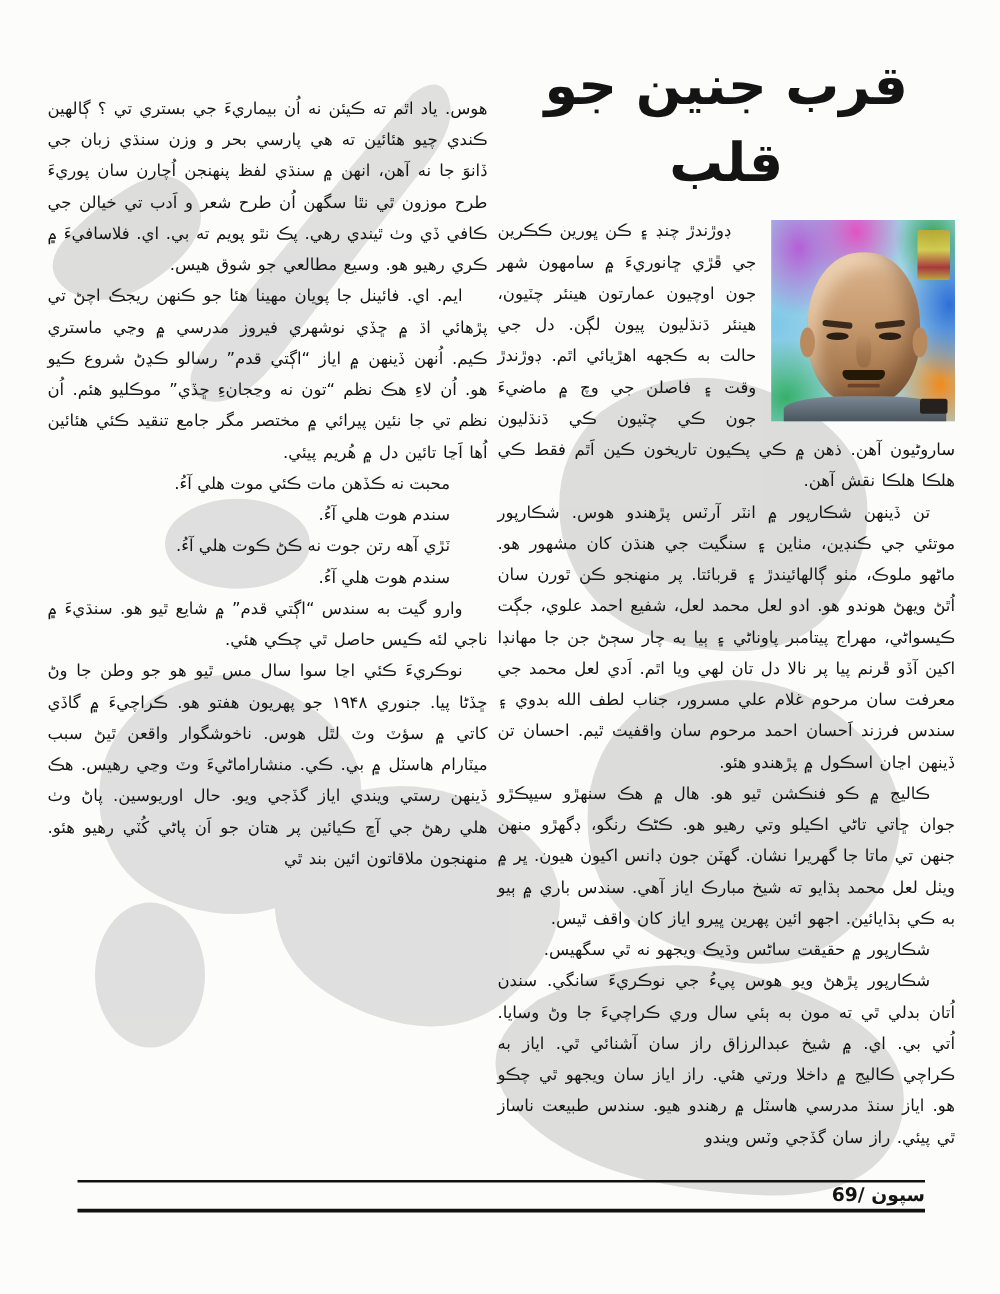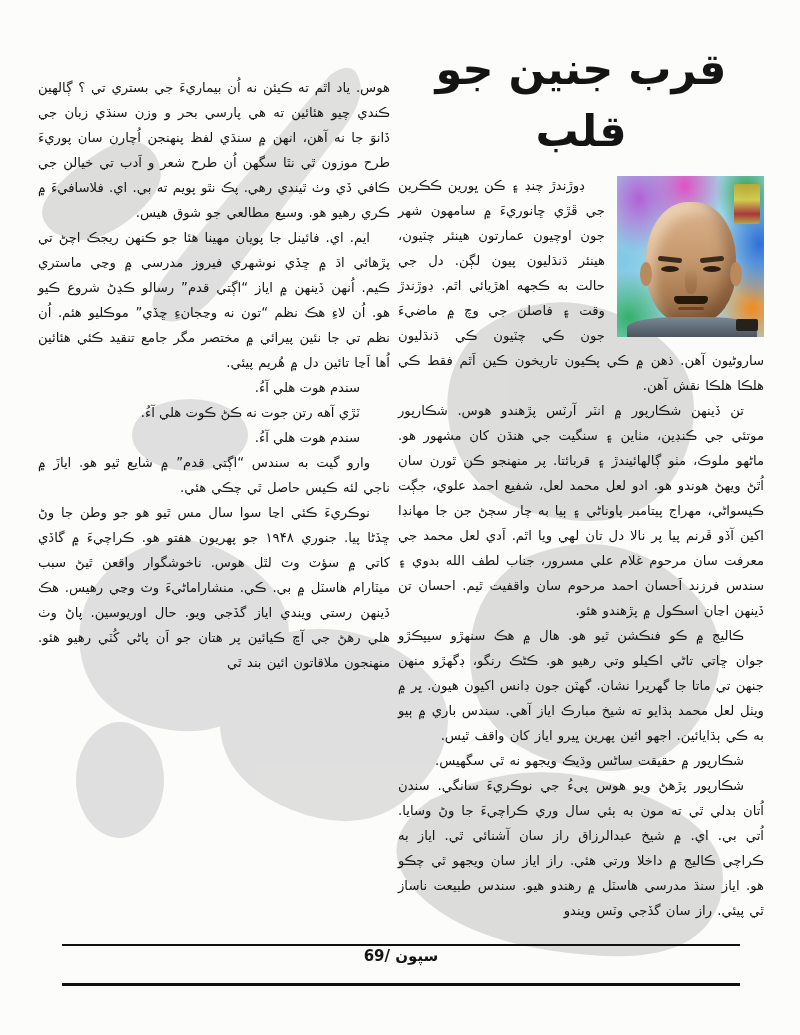--- a/index.html
+++ b/index.html
@@ -64,24 +64,24 @@
   .nose{position:absolute;left:39px;top:66px;width:12px;height:26px;background:linear-gradient(180deg,rgba(0,0,0,0),#9a6f47);border-radius:40%;}
   .mustache{position:absolute;left:28px;top:94px;width:34px;height:8px;background:#241809;border-radius:3px 3px 6px 6px;}
   .mouth{position:absolute;left:32px;top:105px;width:26px;height:3px;background:#6d4228;border-radius:2px;}
   .shoulders{position:absolute;left:10px;bottom:-6px;width:130px;height:26px;background:linear-gradient(180deg,#7a8894,#3c464e);border-radius:40% 40% 0 0;}
   
   .footer{
     position:absolute;z-index:2;
     left:62px;top:944px;width:678px;
     border-top:2px solid #111;
     border-bottom:3px solid #111;
-    text-align:center;
+    text-align:right;
     direction:rtl;
     font-weight:bold;font-size:15px;
-    padding:1px 0 18px 0;
+    padding:1px 0 2px 0;
   }
 </style>
 </head>
 <body>
 
 <div class="page">
 
   <svg class="watermark" width="800" height="1035" viewBox="0 0 800 1035" aria-hidden="true">
     <g fill="#c9c9c9" opacity="0.55">
       <path d="M330 75 q25 -18 30 8 q5 22 -28 60 L220 290 q-30 38 -58 30 q-22 -12 6 -48 q70 -88 162 -197z"></path>
@@ -123,25 +123,26 @@
     <p class="para">تن ڏينهن شڪارپور ۾ انٽر آرٽس پڙهندو هوس. شڪارپور موتئي جي ڪنڊين، مٺاين ۽ سنگيت جي هنڌن کان مشهور هو. ماڻهو ملوڪ، مٺو ڳالهائيندڙ ۽ قربائتا. پر منهنجو ڪن ٿورن سان اُٿڻ ويهڻ هوندو هو. ادو لعل محمد لعل، شفيع احمد علوي، جڳت ڪيسواڻي، مهراج پيتامبر پاوناڻي ۽ ٻيا به چار سڄڻ جن جا مهانڊا اکين آڏو ڦرنم پيا پر نالا دل تان لهي ويا اٿم. اَدي لعل محمد جي معرفت سان مرحوم غلام علي مسرور، جناب لطف الله بدوي ۽ سندس فرزند اَحسان احمد مرحوم سان واقفيت ٿيم. احسان تن ڏينهن اڃان اسڪول ۾ پڙهندو هئو.</p>
     <p class="para">ڪاليج ۾ ڪو فنڪشن ٿيو هو. هال ۾ هڪ سنهڙو سيپڪڙو جوان ڇاتي تاڻي اڪيلو وتي رهيو هو. ڪڻڪ رنگو، ڊگهڙو منهن جنهن تي ماتا جا گهريرا نشان. گهٽن جون ڊانس اکيون هيون. ڀر ۾ ويٺل لعل محمد ٻڌايو ته شيخ مبارڪ اياز آهي. سندس باري ۾ ٻيو به ڪي ٻڌايائين. اجهو ائين پهرين ڀيرو اياز کان واقف ٿيس.</p>
     <p class="para">شڪارپور ۾ حقيقت ساڻس وڌيڪ ويجهو نه ٿي سگهيس.</p>
     <p class="para">شڪارپور پڙهڻ ويو هوس پيءُ جي نوڪريءَ سانگي. سندن اُتان بدلي ٿي ته مون به ٻئي سال وري ڪراچيءَ جا وڻ وسايا. اُتي بي. اي. ۾ شيخ عبدالرزاق راز سان آشنائي ٿي. اياز به ڪراچي ڪاليج ۾ داخلا ورتي هئي. راز اياز سان ويجهو ٿي چڪو هو. اياز سنڌ مدرسي هاسٽل ۾ رهندو هيو. سندس طبيعت ناساز ٿي پيئي. راز سان گڏجي وٽس ويندو</p>
   </div>
 
   <div class="col col-left" dir="rtl">
     <p class="para no-indent">هوس. ياد اٿم ته ڪيئن نه اُن بيماريءَ جي بستري تي ؟ ڳالهين ڪندي چيو هئائين ته هي پارسي بحر و وزن سنڌي زبان جي ڏانوَ جا نه آهن، انهن ۾ سنڌي لفظ پنهنجن اُچارن سان پوريءَ طرح موزون ٿي نٿا سگهن اُن طرح شعر و اَدب تي خيالن جي ڪافي ڏي وٺ ٿيندي رهي. پڪ نٿو پويم ته بي. اي. فلاسافيءَ ۾ ڪري رهيو هو. وسيع مطالعي جو شوق هيس.</p>
     <p class="para">ايم. اي. فائينل جا پويان مهينا هئا جو ڪنهن ريجڪ اچڻ تي پڙهائي اڌ ۾ ڇڏي نوشهري فيروز مدرسي ۾ وڃي ماستري ڪيم. اُنهن ڏينهن ۾ اياز “اڳتي قدم” رسالو ڪڍڻ شروع ڪيو هو. اُن لاءِ هڪ نظم “تون نه وڃجانءِ ڇڏي” موڪليو هئم. اُن نظم تي جا نئين پيرائي ۾ مختصر مگر جامع تنقيد ڪئي هئائين اُها اَڃا تائين دل ۾ هُريم پيئي.</p>
     <div class="verse">
+      <div class="verse-line">محبت نه ڪڏهن مات ڪئي موت هلي آءُ.</div>
       <div class="verse-line">سندم هوت هلي آءُ.</div>
       <div class="verse-line">ٽڙي آهه رتن جوت نه ڪڻ ڪوت هلي آءُ.</div>
       <div class="verse-line">سندم هوت هلي آءُ.</div>
     </div>
-    <p class="para">وارو گيت به سندس “اڳتي قدم” ۾ شايع ٿيو هو. ايازَ ۾ ناجي لئه ڪيس حاصل ٿي چڪي هئي.</p>
+    <p class="para">وارو گيت به سندس “اڳتي قدم” ۾ شايع ٿيو هو. سنڌيءَ ۾ ناجي لئه ڪيس حاصل ٿي چڪي هئي.</p>
     <p class="para">نوڪريءَ ڪئي اڃا سوا سال مس ٿيو هو جو وطن جا وڻ ڇڏڻا پيا. جنوري ۱۹۴۸ جو پهريون هفتو هو. ڪراچيءَ ۾ گاڏي کاتي ۾ سؤٽ وٽ لٿل هوس. ناخوشگوار واقعن ٿيڻ سبب ميٽارام هاسٽل ۾ بي. ڪي. منشاراماڻيءَ وٽ وڃي رهيس. هڪ ڏينهن رستي ويندي اياز گڏجي ويو. حال اوريوسين. پاڻ وٺ هلي رهڻ جي آڇ ڪيائين پر هتان جو اَن پاڻي کُٽي رهيو هئو. منهنجون ملاقاتون ائين بند ٿي</p>
   </div>
 
   <div class="footer">
     <span>سپون /69</span>
   </div>
 
 </div>
 
 </body></html>

